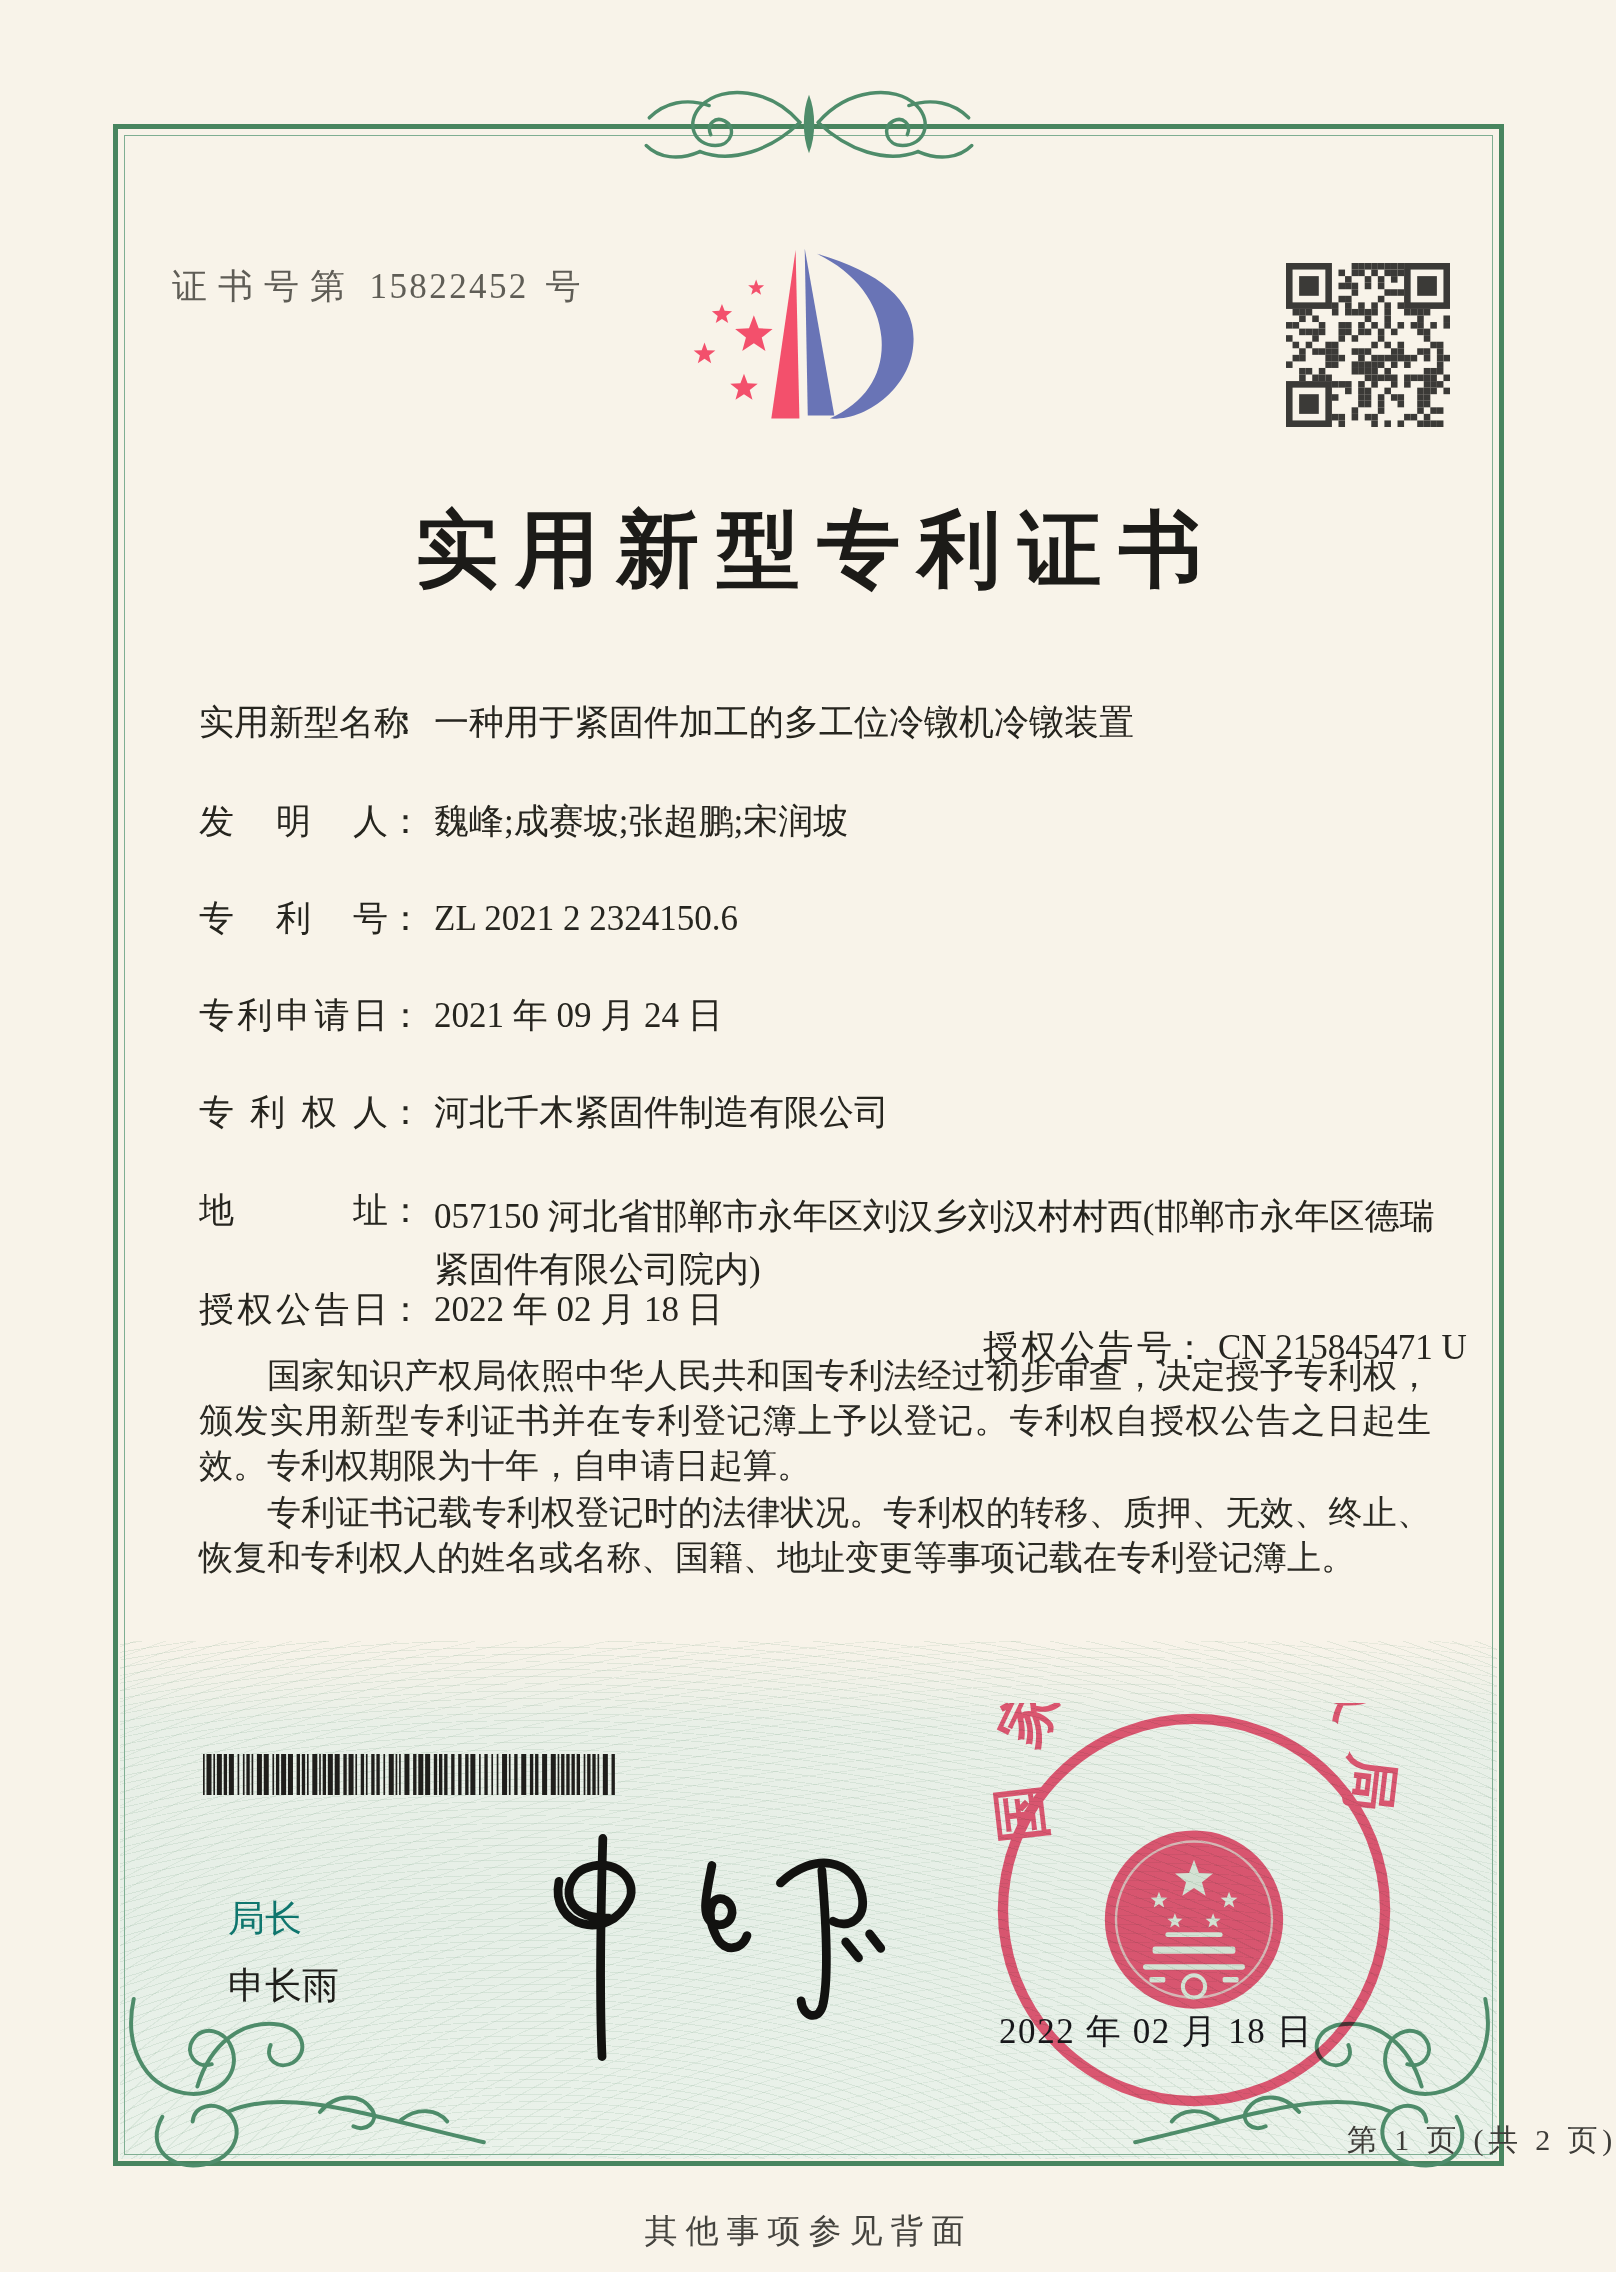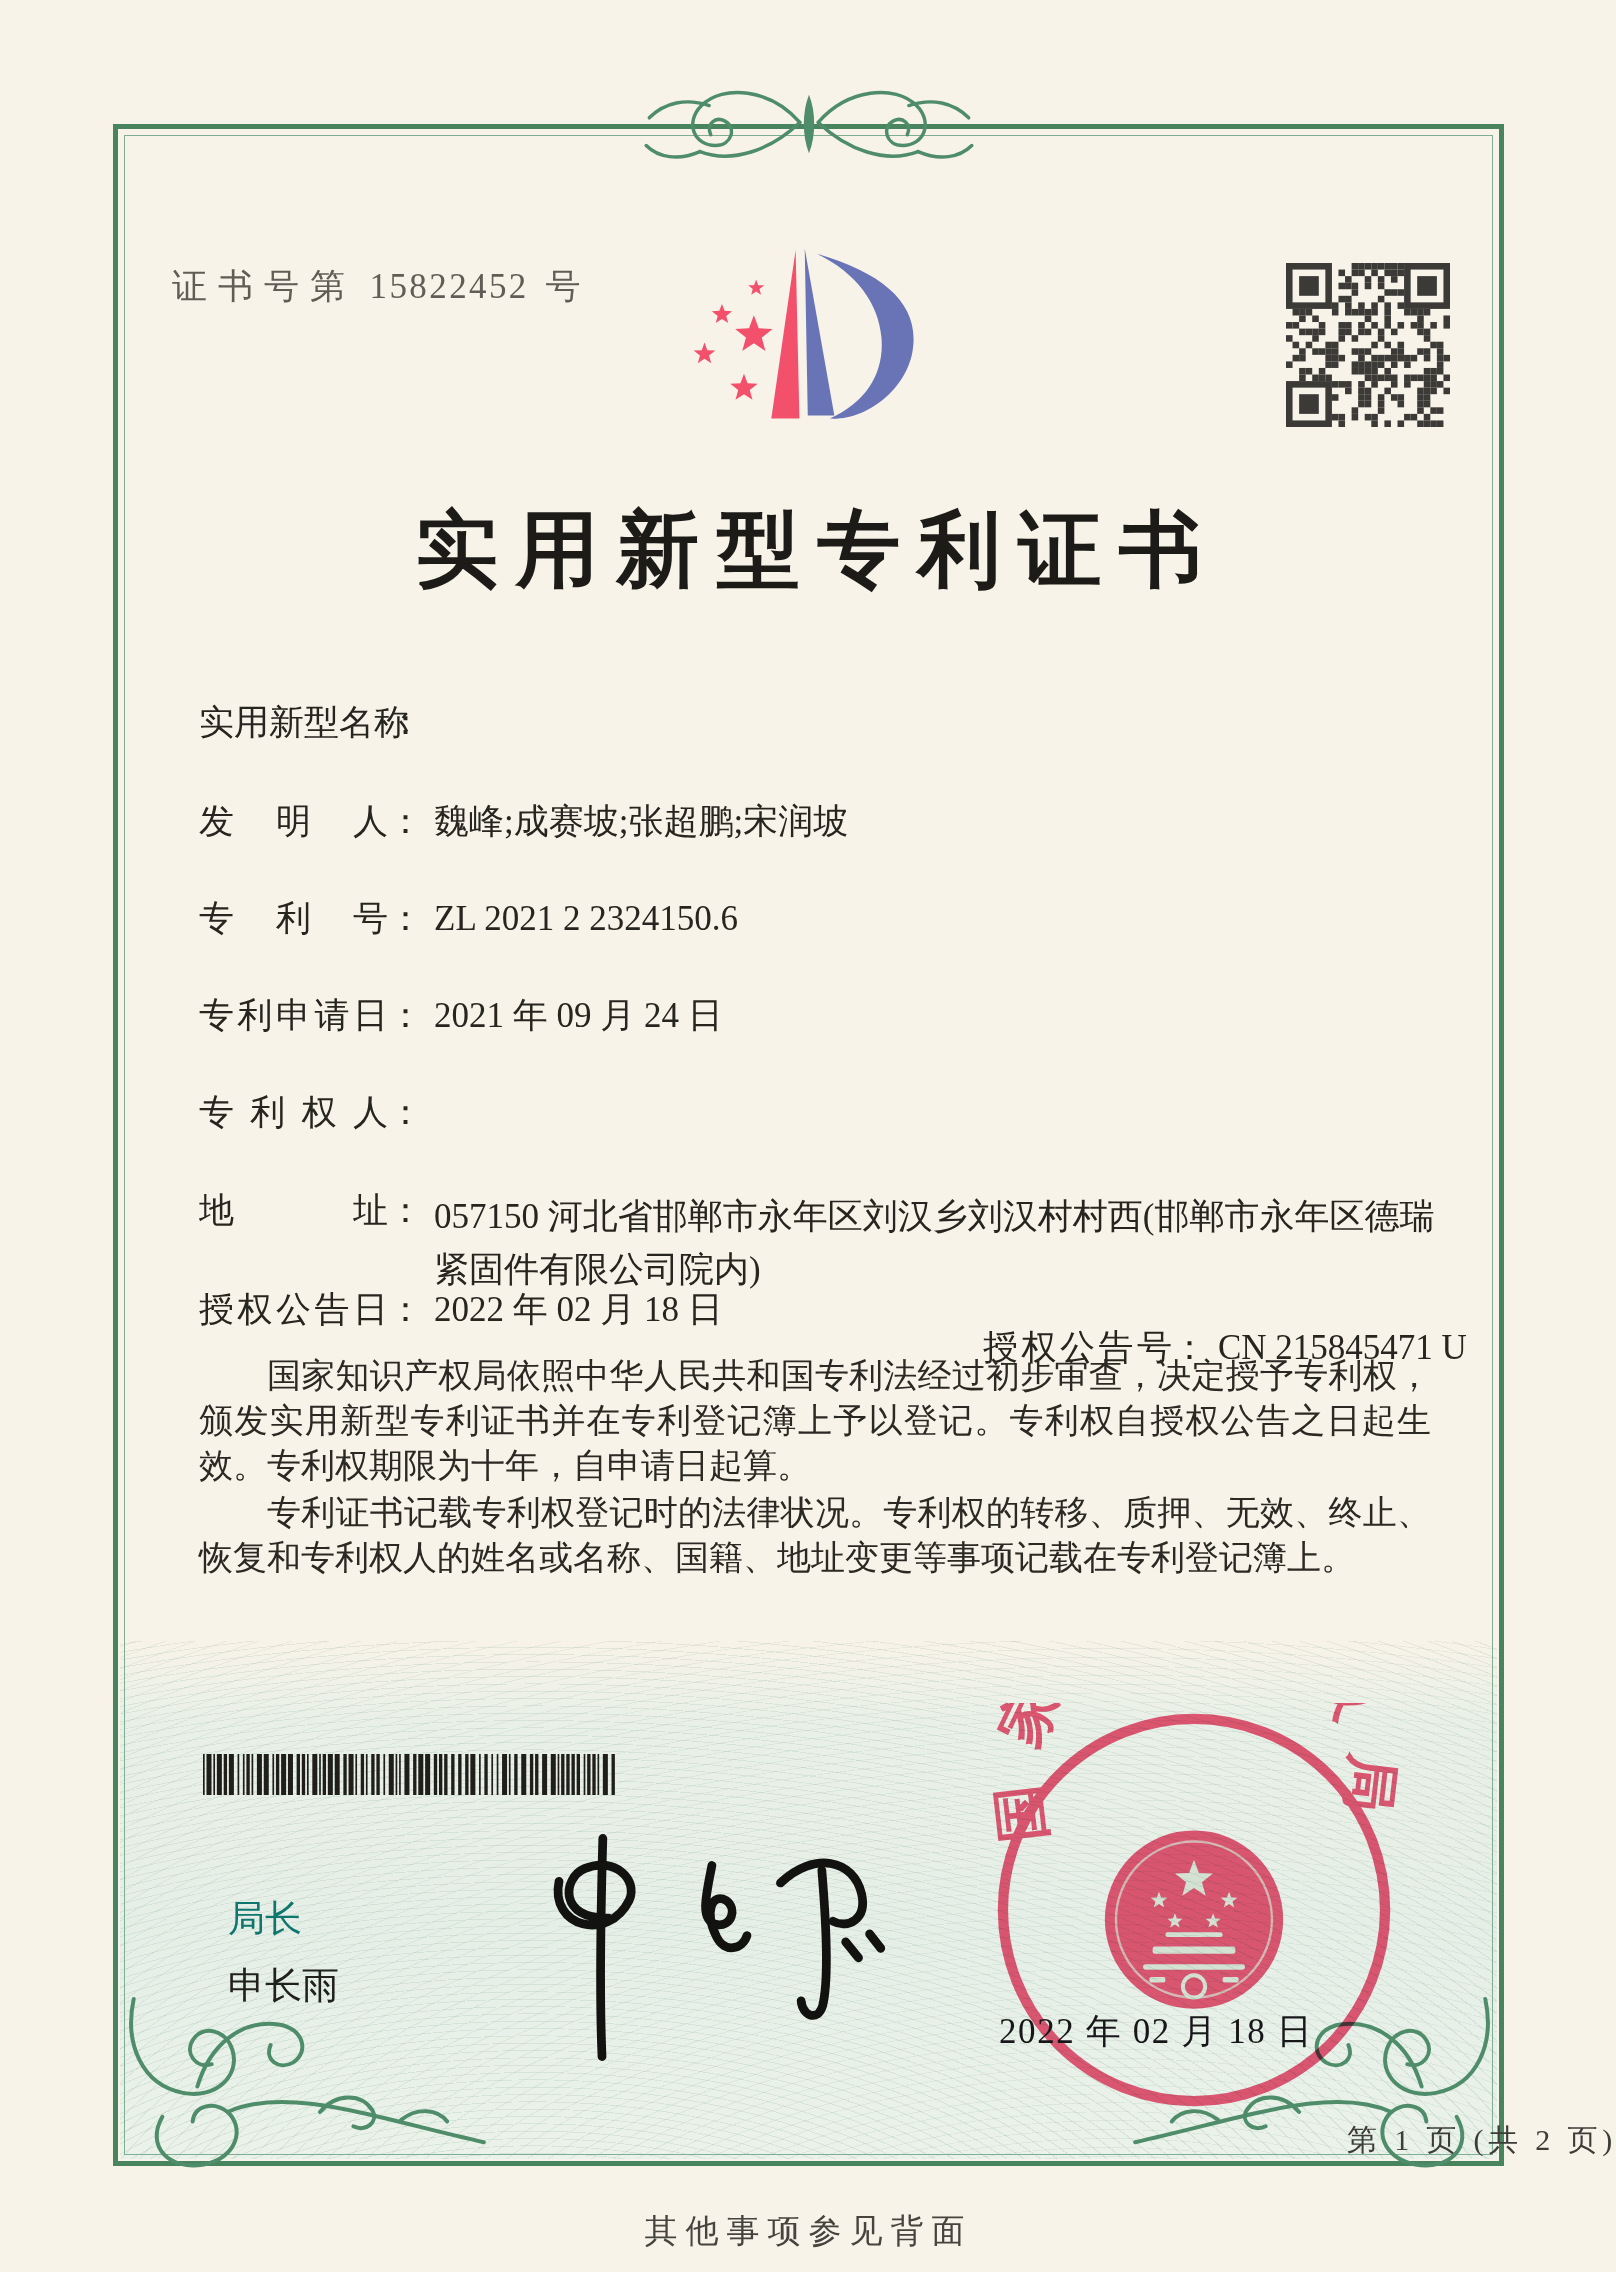--- a/index.html
+++ b/index.html
@@ -372,39 +372,41 @@
     <rect x="0" y="144" width="56" height="56" fill="#3b3a37"></rect>
     <rect x="8" y="152" width="40" height="40" fill="#f8f3e9"></rect>
     <rect x="16" y="160" width="24" height="24" fill="#3b3a37"></rect>
   </svg>
 
 <div id="title" class="abs">实用新型专利证书</div>
 
 <div class="frow abs" style="top:702px">
   <span class="flabel">实用新型名称</span>
     <span class="fcolon">：</span>
+  <span class="fvalue">一种用于紧固件加工的多工位冷镦机冷镦装置</span>
 </div>
 <div class="frow abs" style="top:801px">
   <span class="flabel">发明人</span>
     <span class="fcolon">：</span>
   <span class="fvalue">魏峰;成赛坡;张超鹏;宋润坡</span>
 </div>
 <div class="frow abs" style="top:898px">
   <span class="flabel">专利号</span>
     <span class="fcolon">：</span>
   <span class="fvalue">ZL 2021 2 2324150.6</span>
 </div>
 <div class="frow abs" style="top:995px">
   <span class="flabel">专利申请日</span>
     <span class="fcolon">：</span>
   <span class="fvalue">2021 年 09 月 24 日</span>
 </div>
 <div class="frow abs" style="top:1092px">
   <span class="flabel">专利权人</span>
     <span class="fcolon">：</span>
+  <span class="fvalue">河北千木紧固件制造有限公司</span>
 </div>
 <div class="frow abs" style="top:1190px">
   <span class="flabel">地址</span>
     <span class="fcolon">：</span>
   <span class="fvalue wrap">057150 河北省邯郸市永年区刘汉乡刘汉村村西(邯郸市永年区德瑞紧固件有限公司院内)</span>
 </div>
 <div class="frow abs" id="row-grant" style="top:1289px">
   <span class="flabel">授权公告日</span>
     <span class="fcolon">：</span>
   <span class="fvalue">2022 年 02 月 18 日</span>

